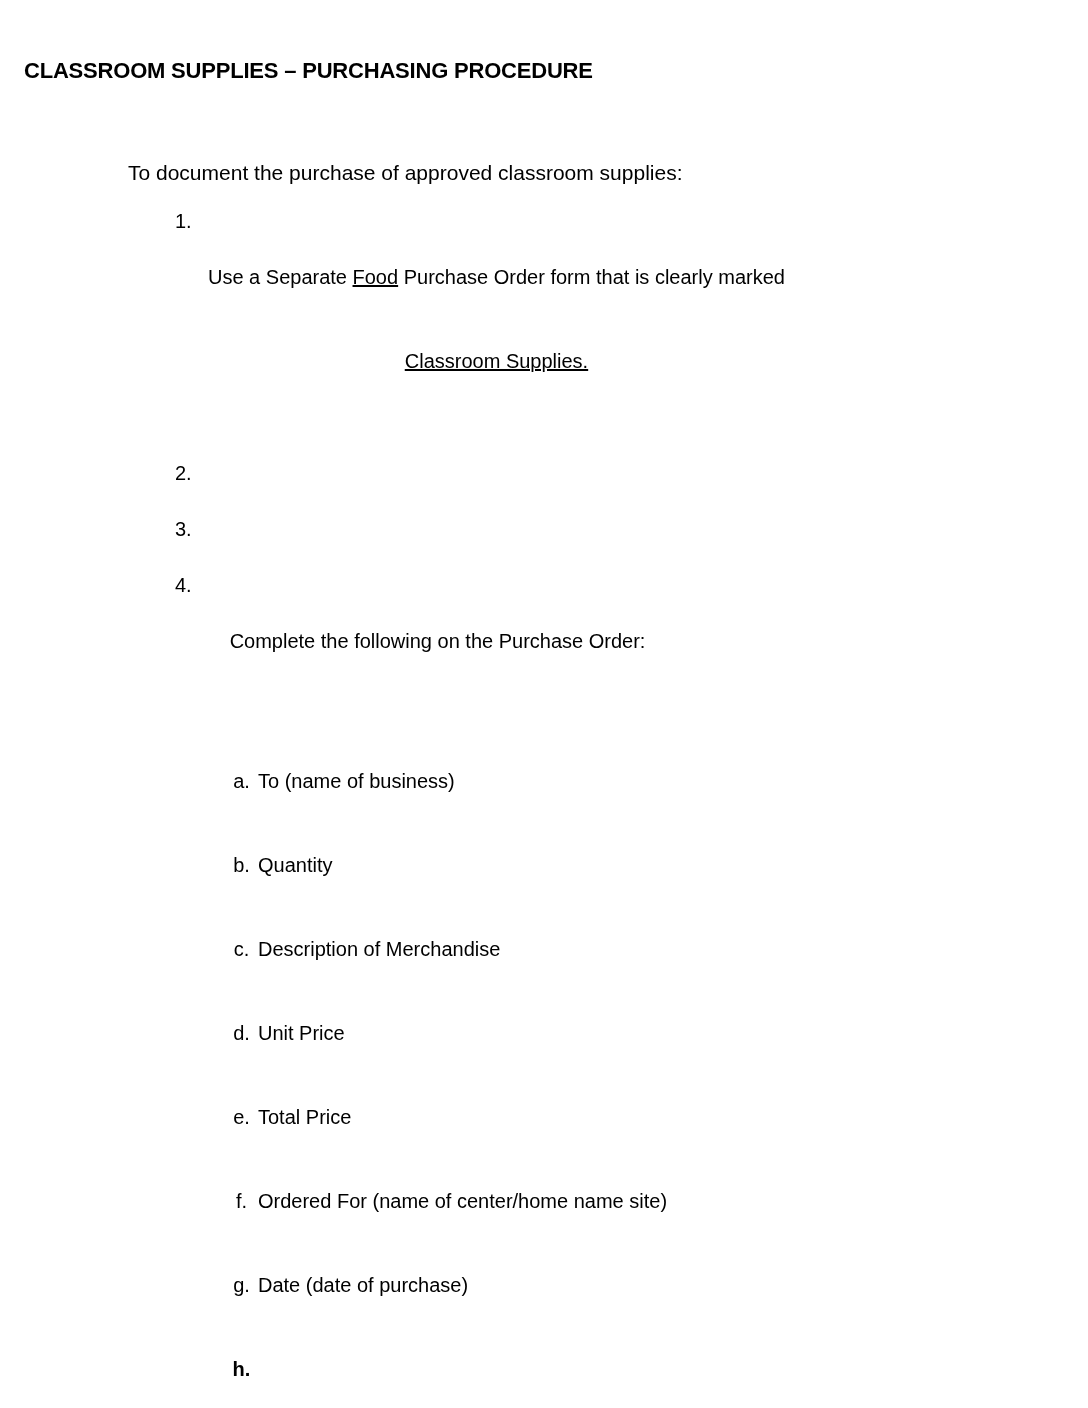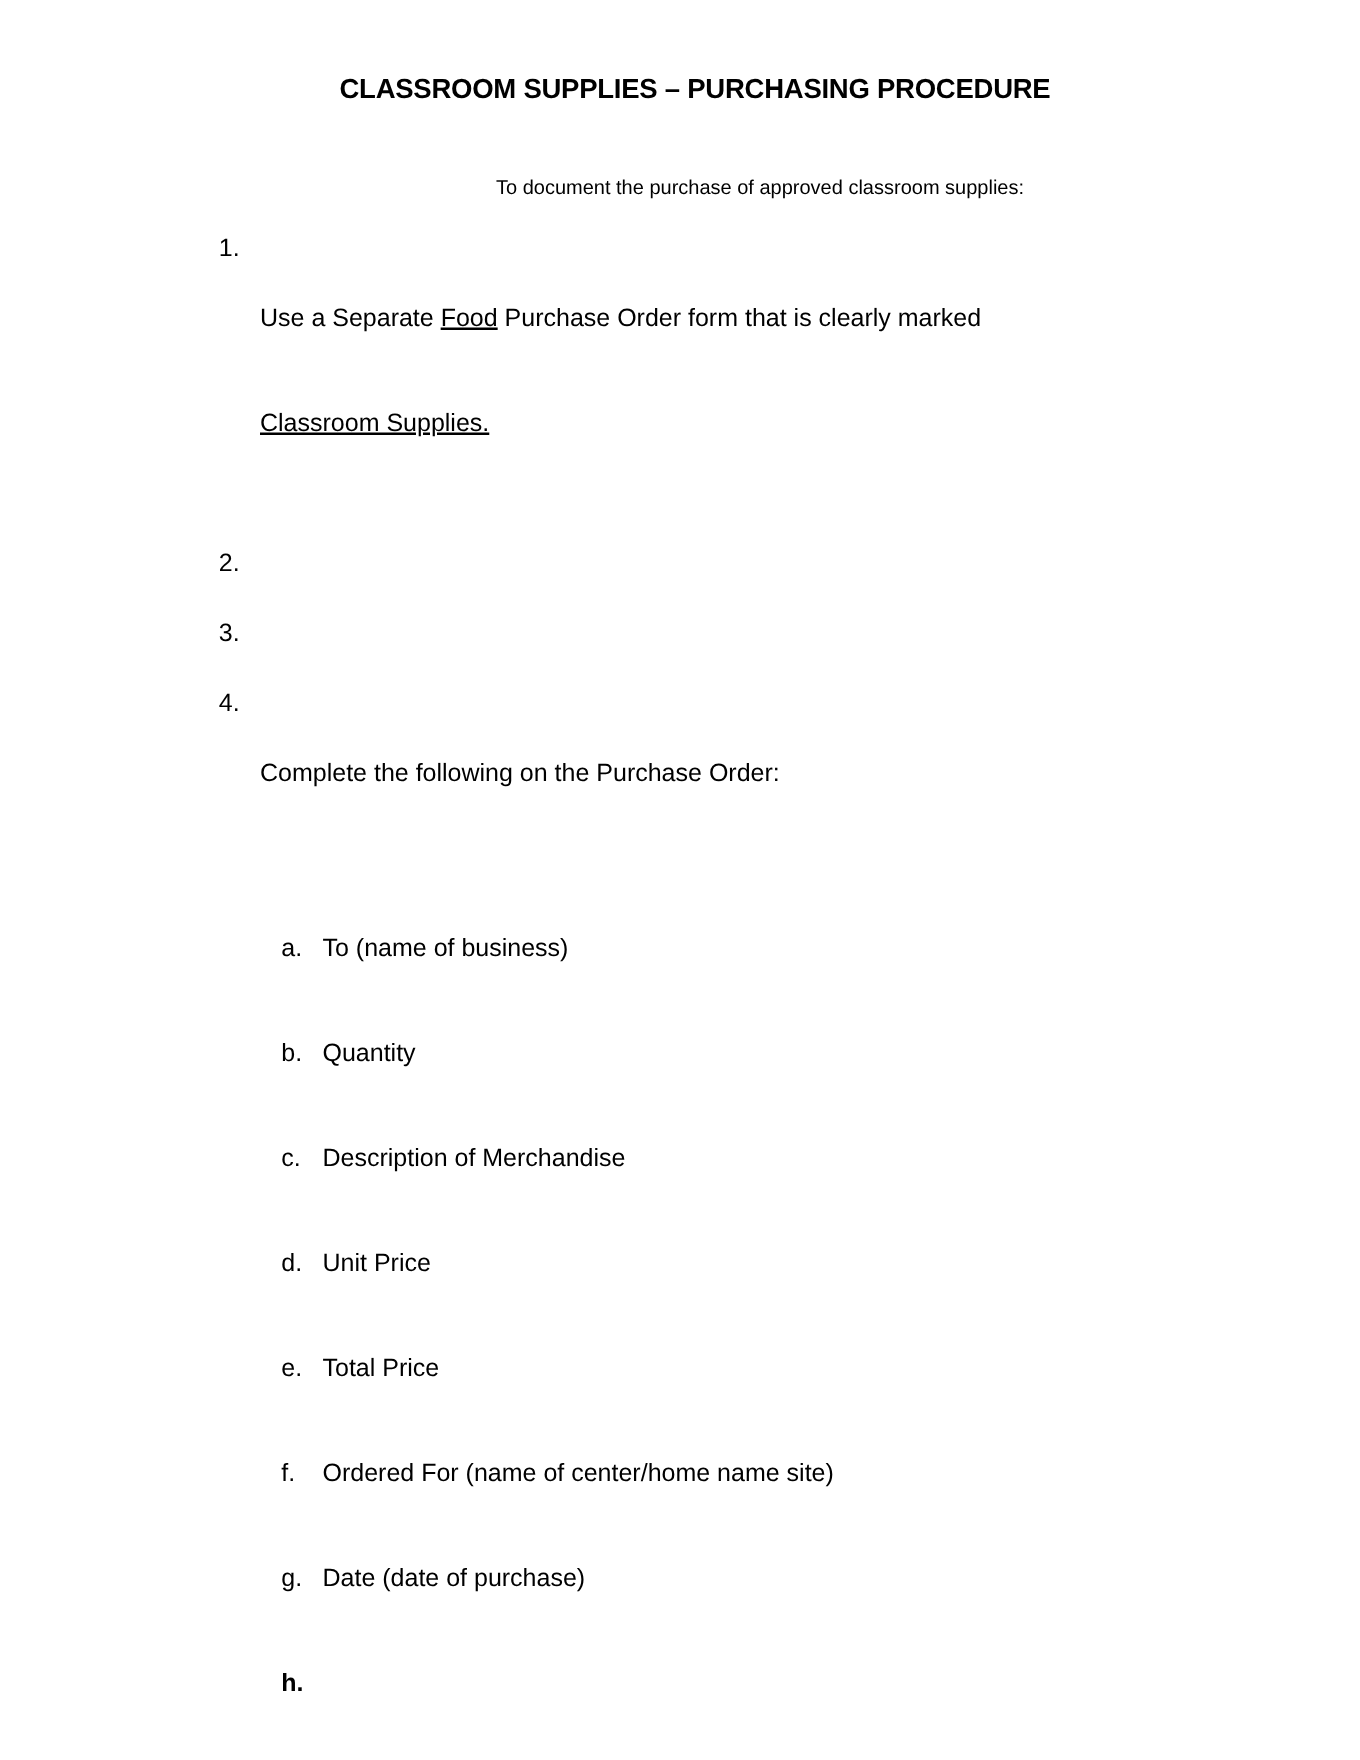--- a/index.html
+++ b/index.html
@@ -7,45 +7,44 @@
   body {
     width: 1088px;
     height: 1408px;
     background: #ffffff;
     color: #000000;
     font-family: "Liberation Sans", sans-serif;
     overflow: hidden;
   }
   .doc-title {
     margin-top: 56px;
-    text-align: center;
+    text-align: left;
     font-weight: bold;
     font-size: 22px;
     line-height: 30px;
     letter-spacing: -0.2px;
     padding-left: 24px;
   }
   .intro {
-    margin: 52px 0 0 128px;
-    font-size: 16px;
+    margin: 74px 0 0 128px;
+    font-size: 21px;
     line-height: 26px;
     white-space: pre-wrap;
-    text-align: center;
   }
   .steps {
     margin: 21px 0 0 175px;
     font-size: 20px;
   }
   .step {
     display: flex;
     line-height: 28px;
     margin-bottom: 28px;
   }
   .step-num { flex: 0 0 33px; }
-  .step-body { white-space: pre-wrap; }
+  .step-body { white-space: pre-wrap; text-align: center; }
   .u  { text-decoration: underline; }
   .bu { font-weight: normal; text-decoration: underline; }
   .bold { font-weight: bold; }
   .sub-list { margin-left: 17px; }
   .sub-item { display: flex; line-height: 28px; }
   .sub-letter { flex: 0 0 33px; }
   .step-4 { margin-bottom: 32px; }
 </style>
 </head>
 <body>

